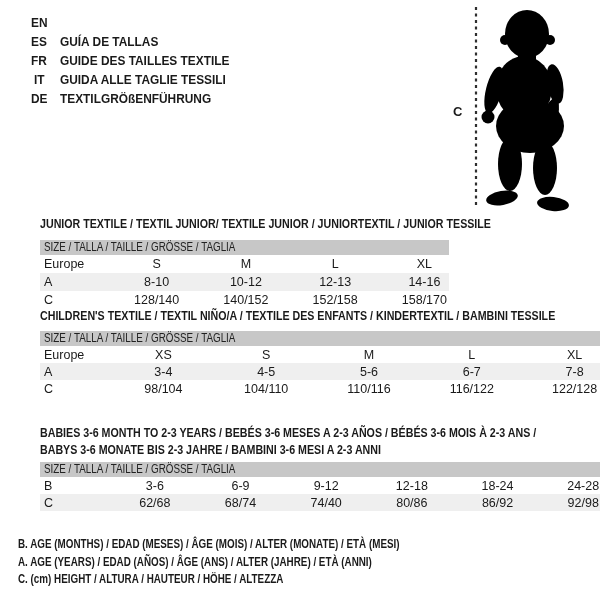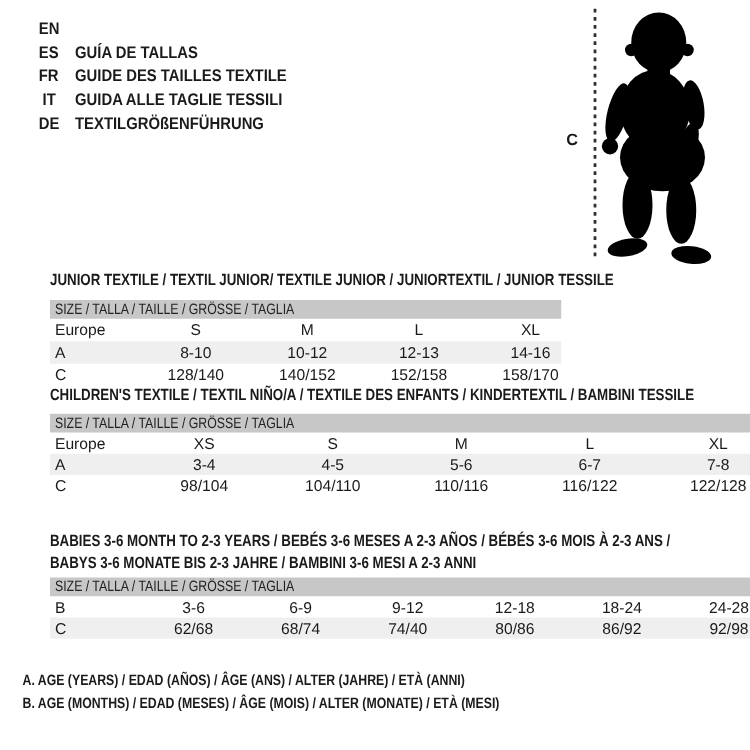--- a/index.html
+++ b/index.html
@@ -182,15 +182,16 @@
         <div class="tcell">68/74</div>
         <div class="tcell">74/40</div>
         <div class="tcell">80/86</div>
         <div class="tcell">86/92</div>
         <div class="tcell">92/98</div>
       </div>
     </div>
 </div>
 
 <div id="legend">
+  <div class="legend-line"><span class="cond">B. AGE (MONTHS) / EDAD (MESES) / ÂGE (MOIS) / ALTER (MONATE) / ETÀ (MESI)</span></div>
   <div class="legend-line"><span class="cond">A. AGE (YEARS) / EDAD (AÑOS) / ÂGE (ANS) / ALTER (JAHRE) / ETÀ (ANNI)</span></div>
-  <div class="legend-line"><span class="cond">B. AGE (MONTHS) / EDAD (MESES) / ÂGE (MOIS) / ALTER (MONATE) / ETÀ (MESI)</span></div>
+  <div class="legend-line"><span class="cond">C. (cm) HEIGHT / ALTURA / HAUTEUR / HÖHE / ALTEZZA</span></div>
 </div>
 
 </body></html>

